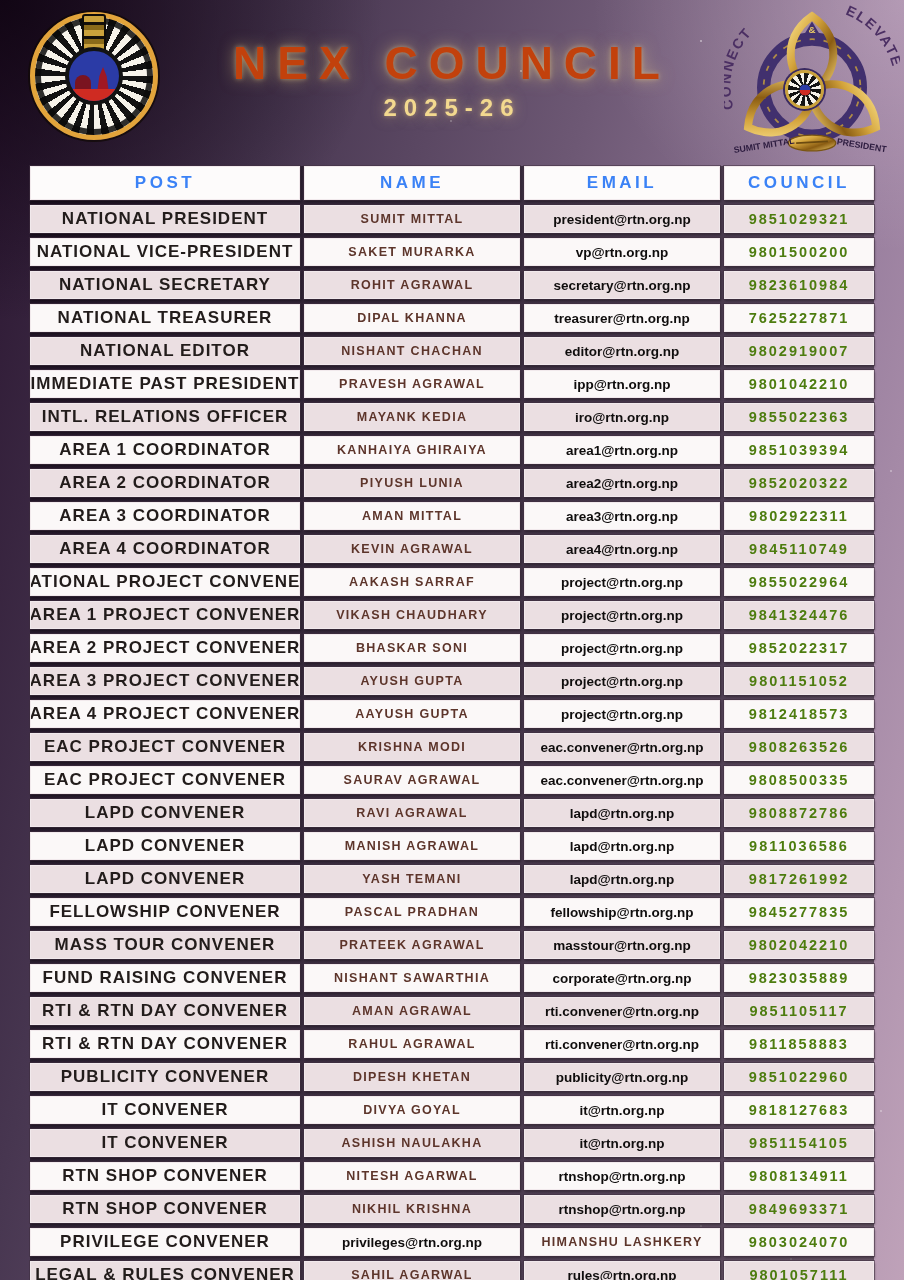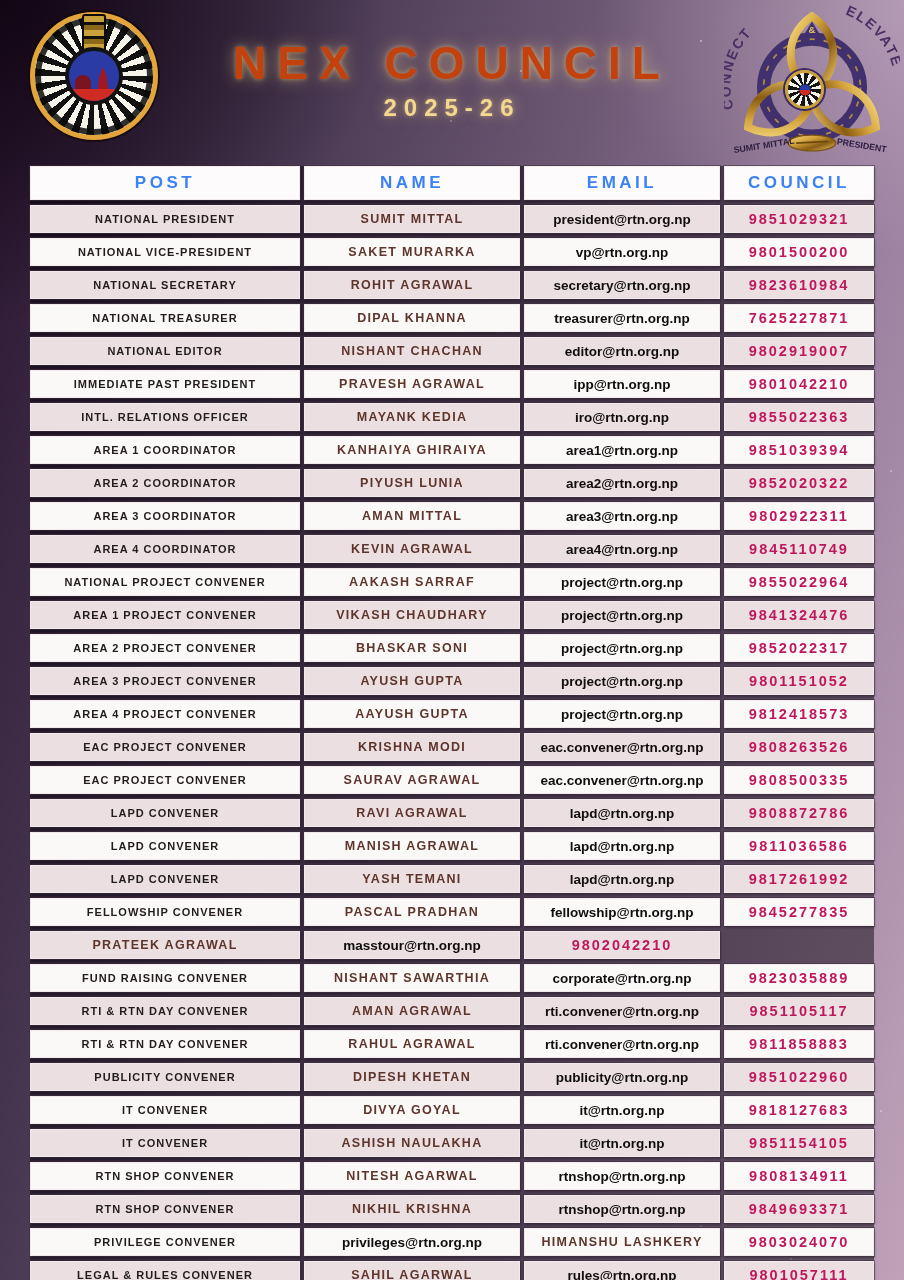--- a/index.html
+++ b/index.html
@@ -96,24 +96,24 @@
     height:26px;display:flex;align-items:center;justify-content:center;
     border:1px solid #f1e9ec;box-shadow:0 0 0 1px rgba(64,48,64,.55),1px 2px 2px rgba(0,0,0,.3);
     overflow:hidden;white-space:nowrap;
   }
   .header-row .cell{
     height:32px;background:#fdfbfb;color:#3b82f6;
     font-size:17px;font-weight:700;letter-spacing:3.5px;
   }
   .odd  .cell{background:#ebdfe2;}
   .even .cell{background:#fbf8f8;}
-  .cell.post   {font-size:11px;font-weight:700;letter-spacing:1px;color:#221c1b;}
+  .cell.post   {font-size:17px;font-weight:700;letter-spacing:1px;color:#221c1b;}
   .cell.name   {font-size:12.5px;font-weight:700;letter-spacing:1.3px;color:#5d352b;}
   .cell.email  {font-size:13.5px;font-weight:700;letter-spacing:0;color:#0f0d0d;}
-  .cell.contact{font-size:14.5px;font-weight:700;letter-spacing:2px;color:#be185d;}
+  .cell.contact{font-size:14.5px;font-weight:700;letter-spacing:2px;color:#4d7c0f;}
 </style>
 </head>
 <body>
 
 <div class="sparkles"></div>
 
 <div class="rt-logo">
   <div class="rt-spokes"></div>
   <div class="rt-crest"></div>
   <div class="rt-emblem">
@@ -297,20 +297,21 @@
         <div class="cell email">lapd@rtn.org.np</div>
         <div class="cell contact">9817261992</div>
       </div>
       <div class="trow even">
         <div class="cell post">FELLOWSHIP CONVENER</div>
         <div class="cell name">PASCAL PRADHAN</div>
         <div class="cell email">fellowship@rtn.org.np</div>
         <div class="cell contact">9845277835</div>
       </div>
       <div class="trow odd">
+        <div class="cell post">MASS TOUR CONVENER</div>
         <div class="cell name">PRATEEK AGRAWAL</div>
         <div class="cell email">masstour@rtn.org.np</div>
         <div class="cell contact">9802042210</div>
       </div>
       <div class="trow even">
         <div class="cell post">FUND RAISING CONVENER</div>
         <div class="cell name">NISHANT SAWARTHIA</div>
         <div class="cell email">corporate@rtn.org.np</div>
         <div class="cell contact">9823035889</div>
       </div>

